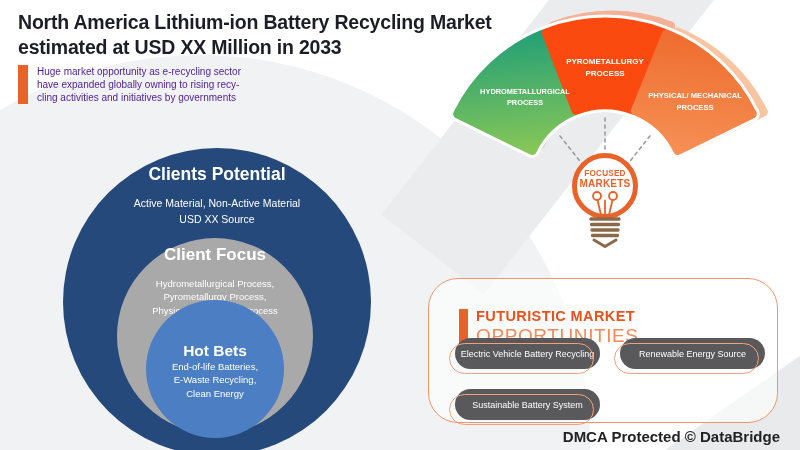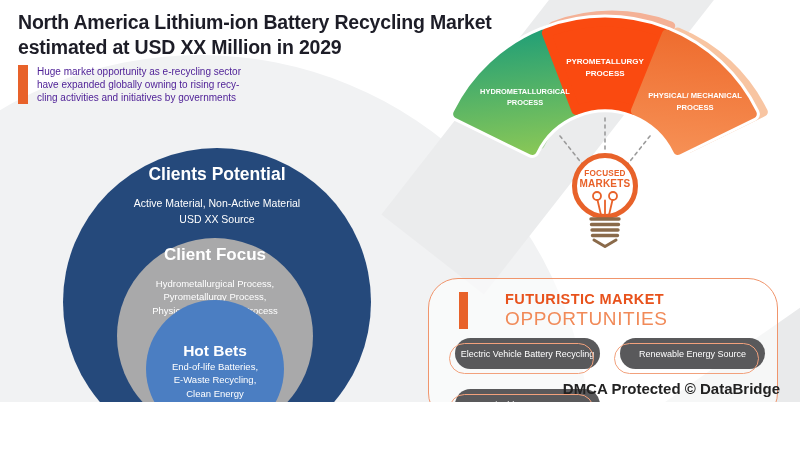--- a/index.html
+++ b/index.html
@@ -1,17 +1,17 @@
 <!DOCTYPE html>
 <html><head>
 <meta charset="utf-8">
 <style>
   html,body { margin:0; padding:0; }
   body { font-family:"Liberation Sans", sans-serif; }
-  #stage { position:relative; width:800px; height:402px; background:#ffffff; overflow:hidden; }
+  #stage { position:relative; width:800px; height:450px; background:#ffffff; overflow:hidden; }
 
   
   .bg-band   { position:absolute; width:130px; height:430px; background:#ebeced; transform:rotate(38deg); left:500px; top:-130px; }
   .bg-blob   { position:absolute; width:780px; height:780px; border-radius:50%; background:#f1f2f3; left:-190px; top:55px; }
   .bg-corner { position:absolute; width:240px; height:130px; background:#e9eaeb; transform:rotate(-35deg); right:-70px; bottom:-85px; }
 
   
   .header { position:absolute; left:18px; top:10px; }
   .title { font-size:19.5px; line-height:1.3; font-weight:700; color:#1d1d27; letter-spacing:-0.2px; }
   .sub-row { display:flex; margin-top:4px; }
@@ -29,21 +29,21 @@
   .c-mid .c-title { padding-top:7px; font-size:17px; }
   .c-mid .c-sub { margin-top:12px; font-size:9.5px; line-height:1.4; font-weight:500; }
   .c-inner .c-title { padding-top:42px; font-size:15.5px; }
   .c-inner .c-sub { font-size:9.5px; line-height:1.4; font-weight:500; }
 
   
   .bulb-svg { position:absolute; left:450px; top:10px; width:340px; height:250px; }
 
   
   .panel { position:absolute; left:428px; top:278px; width:350px; height:145px; border:1.5px solid #f0956c; border-radius:30px; background:rgba(255,255,255,0.6); box-sizing:border-box; }
-  .panel-head { position:absolute; left:30px; top:13px; display:flex;gap:29px; }
+  .panel-head { position:absolute; left:30px; top:30px; display:flex; }
   .panel-bar { width:9px; height:37px; background:#e8622a; margin-right:8px; }
   .panel-t1 { font-size:14.5px; font-weight:700; color:#e8521c; letter-spacing:0.4px; line-height:1.1; }
   .panel-t2 { font-size:19px; font-weight:400; color:#f18a58; letter-spacing:0.6px; line-height:1; margin-top:1px; }
   .pill-grid { position:absolute; left:26px; top:59px; display:grid; grid-template-columns:145px 145px; column-gap:15px; row-gap:13px;gap:20px; }
   .pill { position:relative; height:31px; background:#59595b; border-radius:17px; display:flex; align-items:center; justify-content:center; color:#ffffff; font-size:9px; font-weight:500; text-align:center; }
   .pill::before { content:""; position:absolute; left:-6px; top:5px; width:100%; height:100%; border:1px solid #f2a17c; border-radius:17px; box-sizing:border-box; }
 
   .footer { position:absolute; right:20px; bottom:5px; font-size:15px; font-weight:700; color:#222222; }
 </style>
 </head>
@@ -51,21 +51,21 @@
 
 <div id="stage">
 
   <div class="bg-blob"></div>
   <div class="bg-band"></div>
   <div class="bg-corner"></div>
 
   <div class="header">
     <div class="title">
       <div>North America Lithium-ion Battery Recycling Market</div>
-      <div>estimated at USD XX Million in 2029</div>
+      <div>estimated at USD XX Million in 2033</div>
     </div>
     <div class="sub-row">
       <div class="sub-bar"></div>
       <div class="subtitle">
         <div>Huge market opportunity as e-recycling sector</div>
         <div>have expanded globally owning to rising recy-</div>
         <div>cling activities and initiatives by governments</div>
       </div>
     </div>
   </div>

